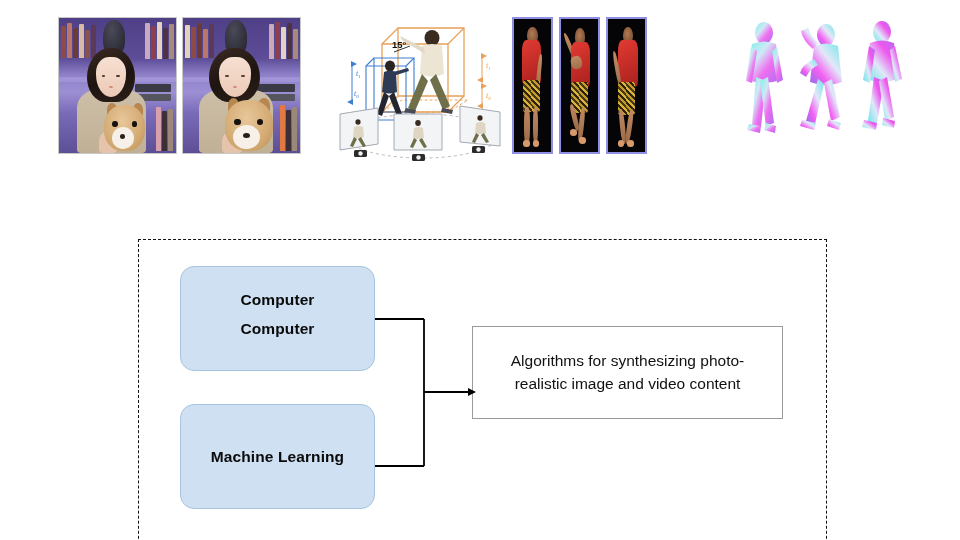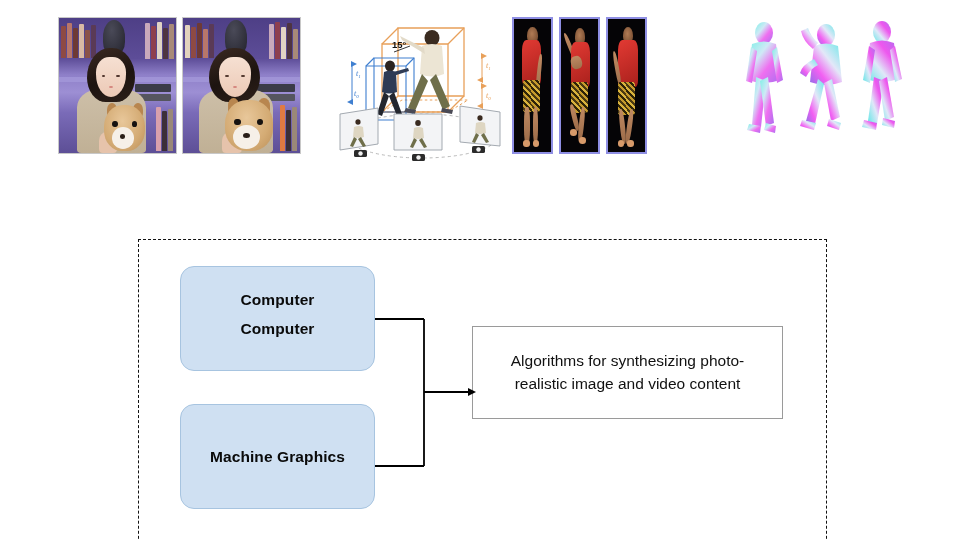--- a/index.html
+++ b/index.html
@@ -470,21 +470,21 @@
 <div class="dashed-box"></div>
 
 <div class="node-box" id="node-cg">
   <div>
     <span>Computer</span>
     <span>Computer</span>
   </div>
 </div>
 
 <div class="node-box" id="node-ml">
-  <div>Machine Graphics</div>
+  <div>Machine Learning</div>
 </div>
 
 <div class="output-box">
   <div>Algorithms for synthesizing photo-realistic image and video content</div>
 </div>
 
 <div class="connector">
   <svg width="110" height="165" viewBox="0 0 110 165">
     <g stroke="#000000" stroke-width="1.8" fill="none" stroke-linecap="butt">
       <path d="M5 9 L54 9"></path>

